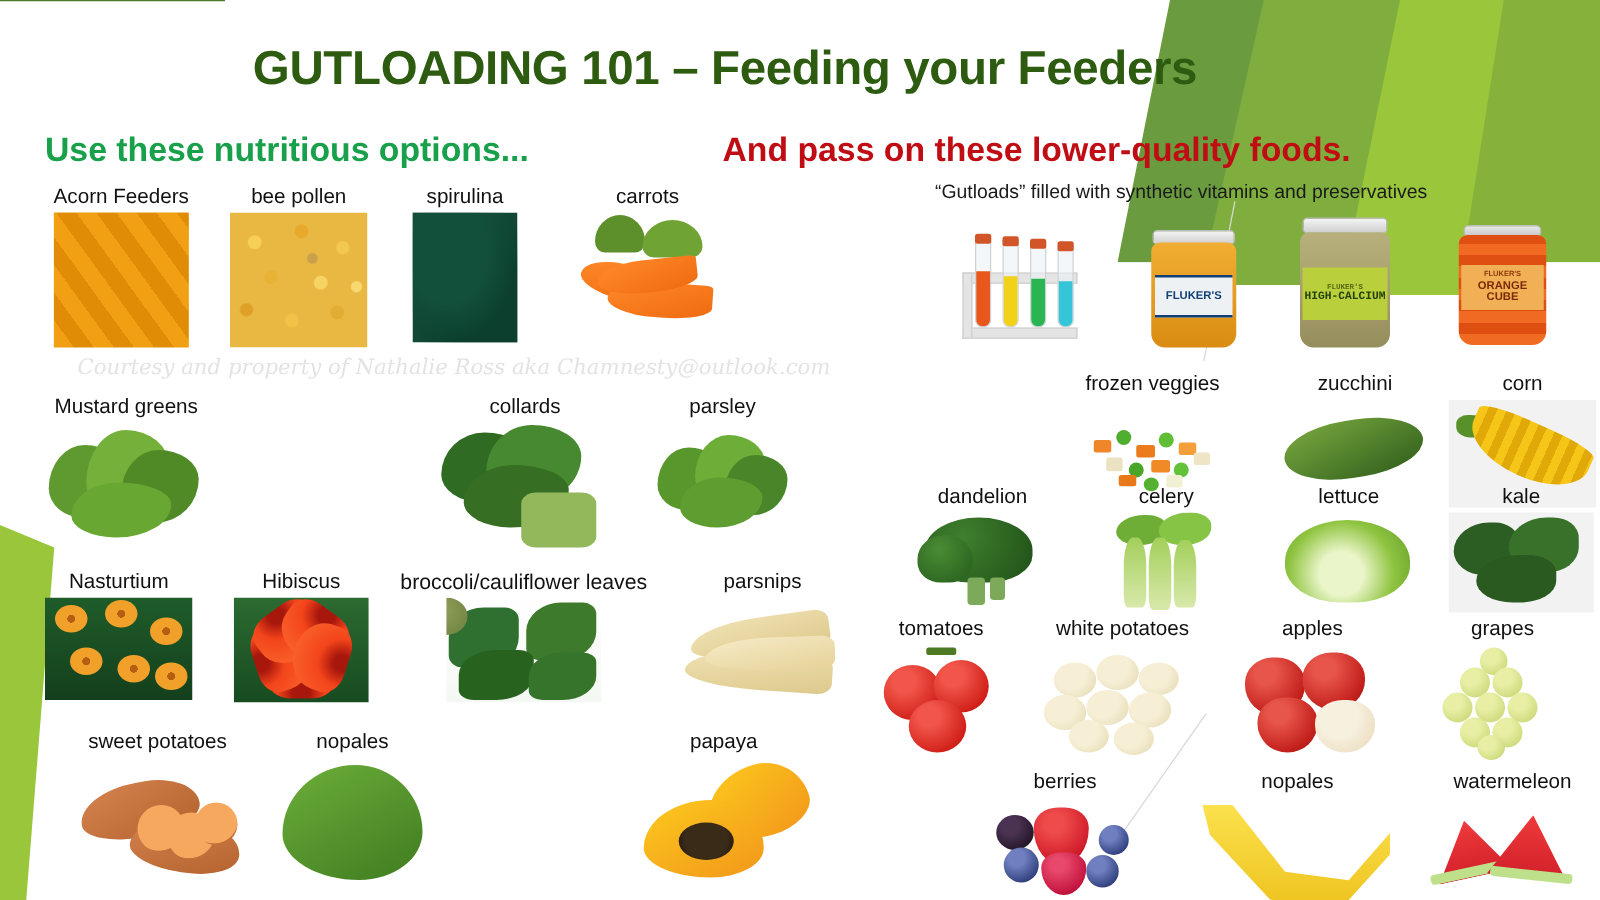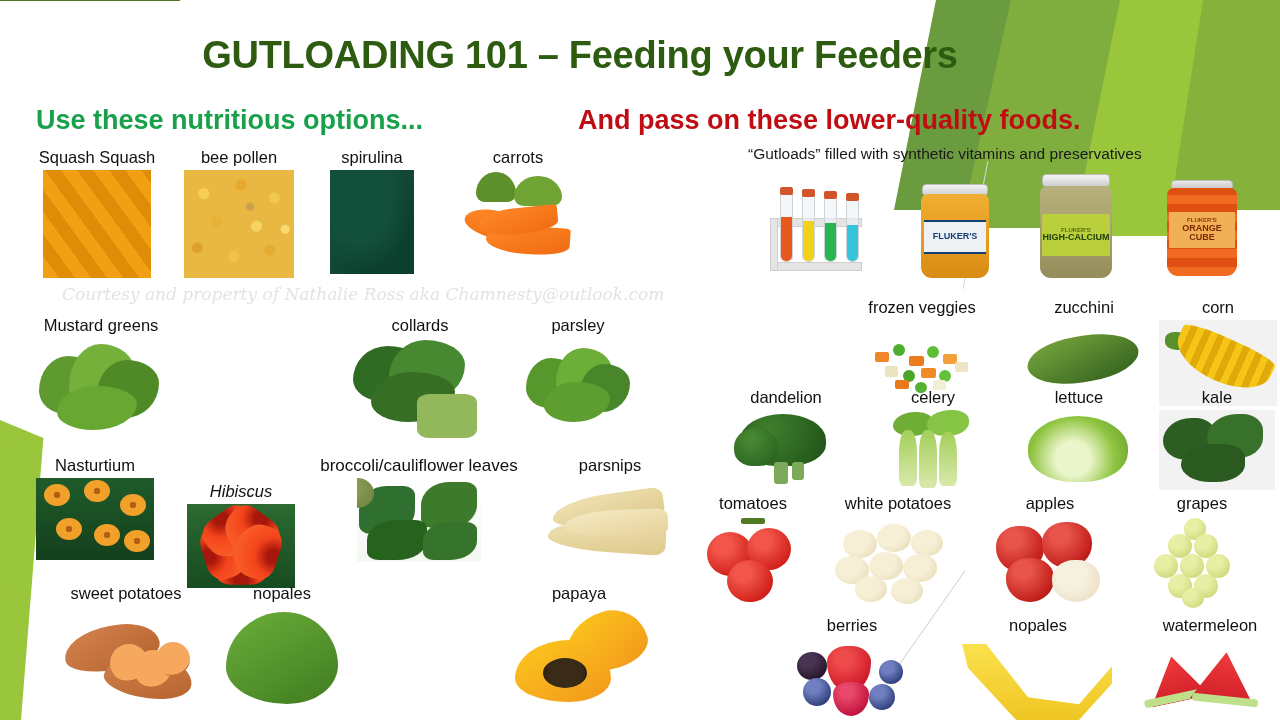--- a/index.html
+++ b/index.html
@@ -234,21 +234,21 @@
   <div class="divider div-b"></div>
   <div class="div-c"></div>
 
   <div class="title">GUTLOADING 101 – Feeding your Feeders</div>
   <div class="sub-left">Use these nutritious options...</div>
   <div class="sub-right">And pass on these lower-quality foods.</div>
   <div class="note-right">“Gutloads” filled with synthetic vitamins and preservatives</div>
   <div class="watermark">Courtesy and property of Nathalie Ross aka Chamnesty@outlook.com</div>
 
   <div class="cell" style="left:34px;top:148px;width:126px;height:140px;">
-    <div class="lbl">Squash Squash</div>
+    <div class="lbl">Acorn Feeders</div>
     <div class="pic" style="width:108px;height:108px;">
         <div class="ph squash"></div>
       </div>
   </div>
   <div class="cell" style="left:176px;top:148px;width:126px;height:140px;">
     <div class="lbl">bee pollen</div>
     <div class="pic" style="width:110px;height:108px;">
         <div class="ph pollen"></div>
       </div>
   </div>
@@ -311,21 +311,21 @@
       <div class="ph nastur">
         <i style="left:8px;top:6px;"></i>
           <i style="left:48px;top:2px;"></i>
         <i style="left:84px;top:16px;"></i>
           <i style="left:20px;top:40px;"></i>
         <i style="left:58px;top:46px;"></i>
           <i style="left:88px;top:52px;"></i>
       </div>
     </div>
   </div>
-  <div class="cell" style="left:176px;top:482px;width:130px;height:124px;font-style:italic;">
+  <div class="cell" style="left:176px;top:456px;width:130px;height:124px;">
     <div class="lbl">Hibiscus</div>
     <div class="pic" style="width:108px;height:84px;">
       <div class="ph hibis">
         <div class="hibpetal" style="transform:translate(-50%,-12%) rotate(0deg);"></div>
         <div class="hibpetal" style="transform:translate(-50%,-12%) rotate(72deg);"></div>
         <div class="hibpetal" style="transform:translate(-50%,-12%) rotate(144deg);"></div>
         <div class="hibpetal" style="transform:translate(-50%,-12%) rotate(216deg);"></div>
         <div class="hibpetal" style="transform:translate(-50%,-12%) rotate(288deg);"></div>
       </div>
     </div>
@@ -420,21 +420,21 @@
         </div>
       </div>
     </div>
   </div>
 
   <div class="cell" style="left:1020px;top:170px;width:112px;height:118px;">
     <div class="pic" style="top:0;width:100px;height:114px;">
       <div class="ph">
         <div class="jarlid" style="top:4px;width:68px;height:13px;"></div>
         <div class="jar" style="left:14px;top:16px;width:72px;height:92px;background:linear-gradient(#b8b07c,#968d5c);"></div>
-        <div class="jarlabel" style="top:44px;width:68px;height:42px;background:#b9cf3c;flex-direction:column;">
+        <div class="jarlabel" style="top:44px;width:68px;height:42px;background:#b9cf3c;flex-direction:column;font-family:Liberation Mono, monospace;">
           <span style="font-size:6px;color:#5a6b12;">FLUKER'S</span>
           <span style="font-size:9px;color:#22400a;">HIGH-CALCIUM</span>
         </div>
       </div>
     </div>
   </div>
 
   <div class="cell" style="left:1146px;top:178px;width:112px;height:112px;">
     <div class="pic" style="top:0;width:98px;height:104px;">
       <div class="ph">

